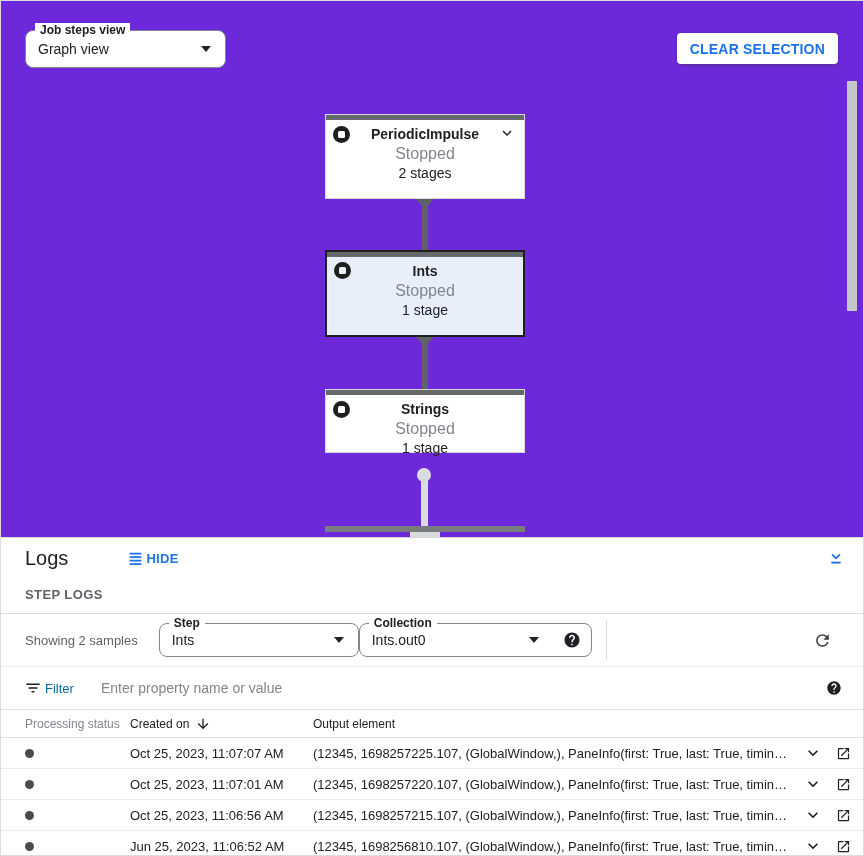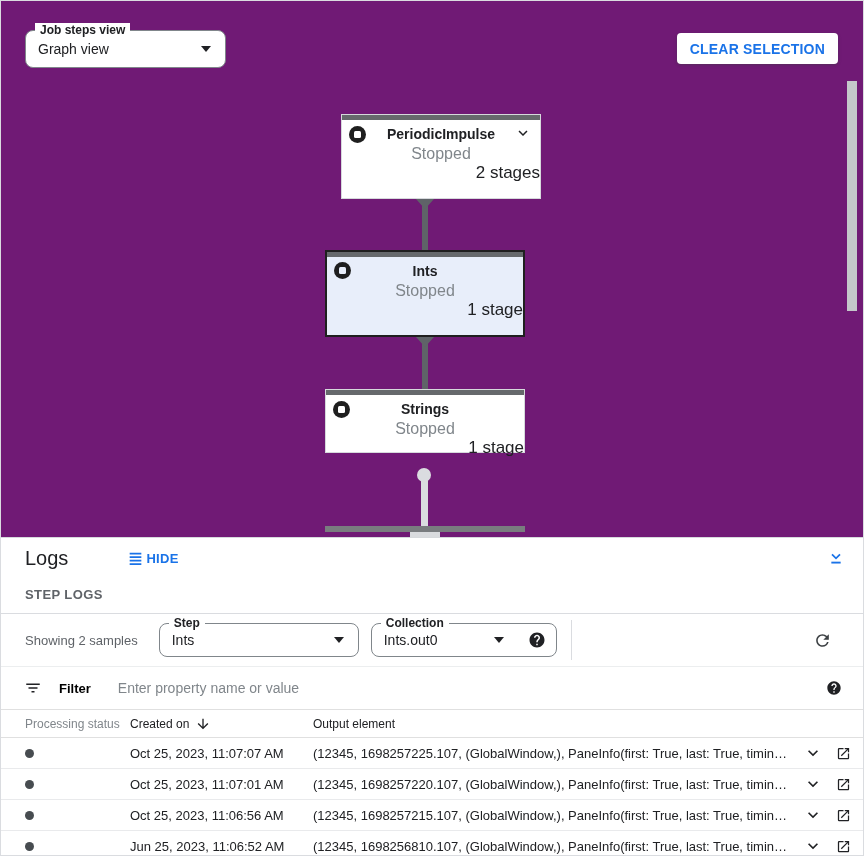--- a/index.html
+++ b/index.html
@@ -1,46 +1,46 @@
 <!DOCTYPE html>
 <html><head>
 <meta charset="utf-8">
 <style>
   * { margin:0; padding:0; }
   body { font-family:"Liberation Sans", sans-serif; background:#fff; }
   #app { width:864px; height:856px; border:1px solid #dadce0; box-sizing:border-box;
          position:relative; background:#fff; overflow:hidden; }
 
   
-  .graph-area { position:absolute; top:0; left:0; right:0; height:536px; background:#701a75; }
+  .graph-area { position:absolute; top:0; left:0; right:0; height:536px; background:#6d28d9; }
 
   .mselect { box-sizing:border-box; border:1px solid #80868b; border-radius:8px; background:#fff;
              display:flex; align-items:center; cursor:pointer; position:relative; }
   .mselect-label { position:absolute; top:-8px; left:9px; background:#fff; padding:0 5px;
                    font-size:12px; font-weight:bold; color:#202124; line-height:15px; white-space:nowrap; }
   .mselect-value { font-size:14px; color:#202124; padding-left:12px; }
   .caret { width:0; height:0; border-left:5px solid transparent; border-right:5px solid transparent;
            border-top:6px solid #202124; position:absolute; right:14px; top:50%; margin-top:-3px; }
 
   .job-steps { position:absolute; left:24px; top:29px; width:201px; height:38px; }
 
   .clear-btn { position:absolute; top:32px; right:25px; height:31px; padding:0 13px; background:#fff;
                border:none; border-radius:4px; color:#1a73e8; font-size:14px; font-weight:bold;
                font-family:inherit; letter-spacing:.2px; cursor:pointer;
                box-shadow:0 1px 2px 0 rgba(60,64,67,.3), 0 1px 3px 1px rgba(60,64,67,.15); }
 
   .node { position:absolute; left:324px; width:200px; box-sizing:border-box; background:#fff;
           border:1px solid #d6d9dc; text-align:center; cursor:pointer; }
   .node-bar { height:5px; background:#66696c; }
-  .node1 { top:113px; height:85px;margin-left:16px; }
+  .node1 { top:113px; height:85px; }
   .node2 { top:249px; height:87px; border:2px solid #1f1f1f; background:#e8eefa; }
   .node3 { top:388px; height:64px; }
   .node-title  { font-size:14px; font-weight:bold; color:#202124; margin-top:6px; line-height:16px; }
   .node-status { font-size:16px; color:#80868b; margin-top:4px; line-height:16px; }
-  .node-stages { font-size:17px; color:#202124; margin-top:3px; line-height:16px;text-align:right; }
+  .node-stages { font-size:14px; color:#202124; margin-top:3px; line-height:16px; }
   .stop-icon { position:absolute; left:7px; top:11px; width:17px; height:17px; border-radius:50%; background:#1f1f1f; }
   .stop-icon::after { content:""; position:absolute; left:5px; top:5px; width:7px; height:7px;
                       background:#fff; border-radius:1.5px; }
   .node2 .stop-icon { top:10px; }
   .node2 .stop-icon::after { background:#e8eefa; }
   .node-chevron { position:absolute; right:8px; top:9px; width:18px; height:18px; cursor:pointer; }
 
   .edge { position:absolute; left:421px; width:6px; background:#5f6368; }
   .edge1 { top:198px; height:52px; }
   .edge2 { top:336px; height:52px; }
@@ -67,30 +67,30 @@
   .tabs { height:36px; border-bottom:1px solid #dadce0; display:flex; padding-left:24px; box-sizing:border-box; }
   .tab { display:flex; align-items:center; padding:0 24px; font-size:13px; font-weight:bold;
          letter-spacing:.4px; color:#5f6368; border-bottom:3px solid transparent; box-sizing:border-box;
          cursor:pointer; }
   .tab.first { padding-left:0; padding-right:22px; }
   .tab.active { color:#1a73e8; border-bottom-color:#1a73e8; }
 
   .sample-toolbar { height:52px; display:flex; align-items:center; padding:0 24px; border-bottom:1px solid #eceeef; }
   .showing { font-size:13px; color:#5f6368; margin-right:21px; }
   .step-select { width:200px; height:34px; }
-  .collection-select { width:186px; height:34px; margin-left:12px; }
+  .collection-select { width:233px; height:34px; }
   .collection-select .caret { right:52px; }
   .help-in-select { position:absolute; right:10px; top:50%; transform:translateY(-50%);
                     width:18px; height:18px; cursor:pointer; }
   .vdivider { width:1px; height:40px; background:#dadce0; margin-left:14px; }
   .refresh-btn { margin-left:auto; margin-right:7px; display:flex; cursor:pointer; }
 
   .filter-row { height:43px; display:flex; align-items:center; border-bottom:1px solid #e0e0e0;
                 padding:0 21px 0 23px; box-sizing:border-box; }
-  .filter-label { font-size:13px; font-weight:bold; color:#000000; margin-left:17px; }
+  .filter-label { font-size:13px; font-weight:normal; color:#0369a1; margin-left:3px; }
   .filter-input { flex:1; margin-left:27px; border:none; outline:none; font-size:14px; color:#202124;
                   font-family:inherit; background:transparent; }
   .filter-input::placeholder { color:#80868b; }
   .help-btn { display:flex; cursor:pointer; }
 
   .thead { height:27px; display:flex; align-items:center; border-bottom:1px solid #e0e0e0;
            font-size:12px; color:#80868b; }
   .c1 { flex:0 0 105px; padding-left:24px; }
   .c2 { flex:0 0 183px; display:flex; align-items:center; gap:6px; }
   .c3 { flex:1; min-width:0; white-space:nowrap; overflow:hidden; text-overflow:ellipsis; }

